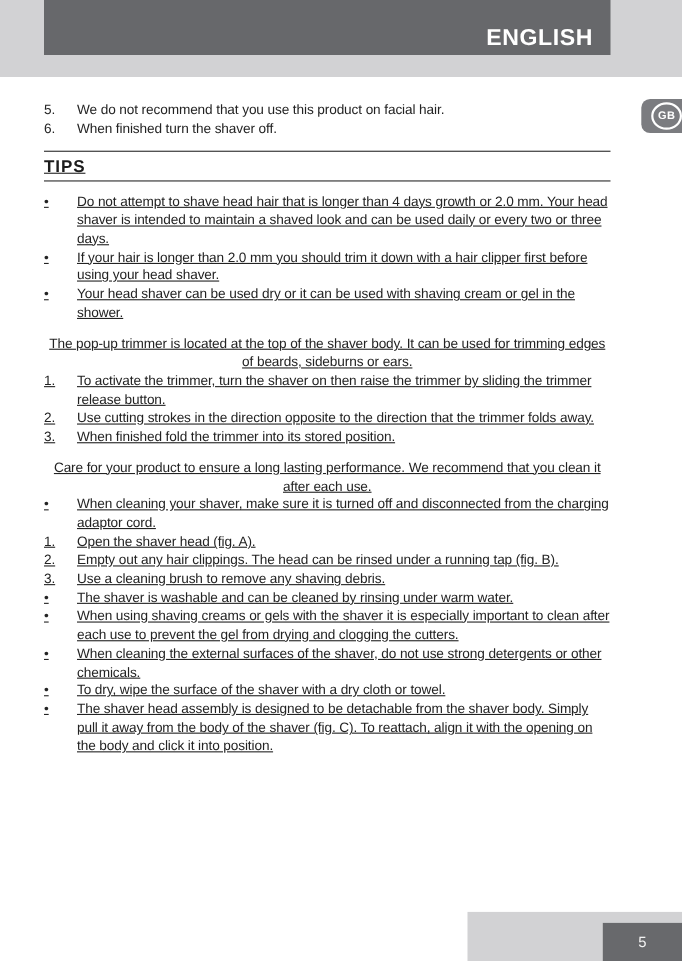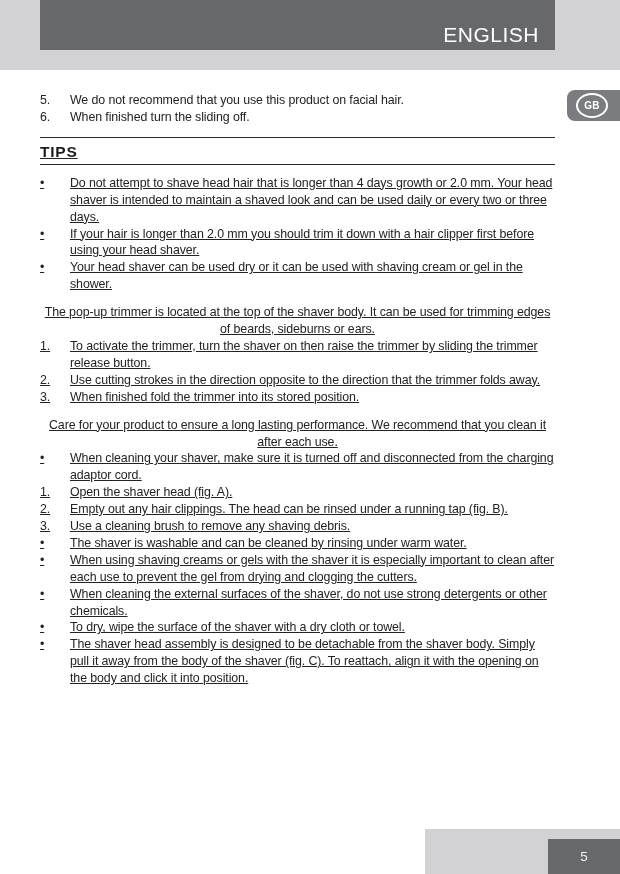--- a/index.html
+++ b/index.html
@@ -20,25 +20,25 @@
     position:absolute;top:0;left:0;width:620px;height:70px;
     background:var(--band_gray);
   }
   .header-box{
     position:absolute;top:0;left:40px;width:515px;height:50px;
     background:var(--header_gray);box-sizing:border-box;
     display:flex;align-items:flex-end;justify-content:flex-end;
     padding:0 16px 5px 0;
   }
   .header-title{
-    color:#ffffff;font-size:21px;font-weight:normal;letter-spacing:0.5px;
+    color:#ffffff;font-size:21px;font-weight:bold;letter-spacing:0.5px;
     line-height:1;
   }
   .gb-badge{
-    position:absolute;top:90px;right:0;width:53px;height:31px;
+    position:absolute;top:90px;right:0;width:37px;height:31px;
     background:var(--badge_gray);border-radius:8px 0 0 8px;
     display:flex;align-items:center;
   }
   .gb-circle{
     margin-left:9px;width:28px;height:21px;border:2px solid #ffffff;
     border-radius:50%;display:flex;align-items:center;justify-content:center;
   }
   .gb-label{color:#ffffff;font-size:10px;font-weight:bold;letter-spacing:0.3px;}
   .content{
     position:absolute;top:92px;left:40px;width:515px;
@@ -83,21 +83,21 @@
 </div>
 
 <div class="content">
   <div id="intro-list">
       <div class="li">
     <span class="marker">5.</span>
     <span class="li-text">We do not recommend that you use this product on facial hair.</span>
   </div>
       <div class="li">
     <span class="marker">6.</span>
-    <span class="li-text">When finished turn the sliding off.</span>
+    <span class="li-text">When finished turn the shaver off.</span>
   </div>
     </div>
   <div id="sections">
       <section class="section">
     <h2 class="section-heading">TIPS</h2>
     <div class="section-body">
           <div class="li">
     <span class="marker">•</span>
     <span class="li-text">Do not attempt to shave head hair that is longer than 4 days growth or 2.0 mm. Your head shaver is intended to maintain a shaved look and can be used daily or every two or three days.</span>
   </div>

